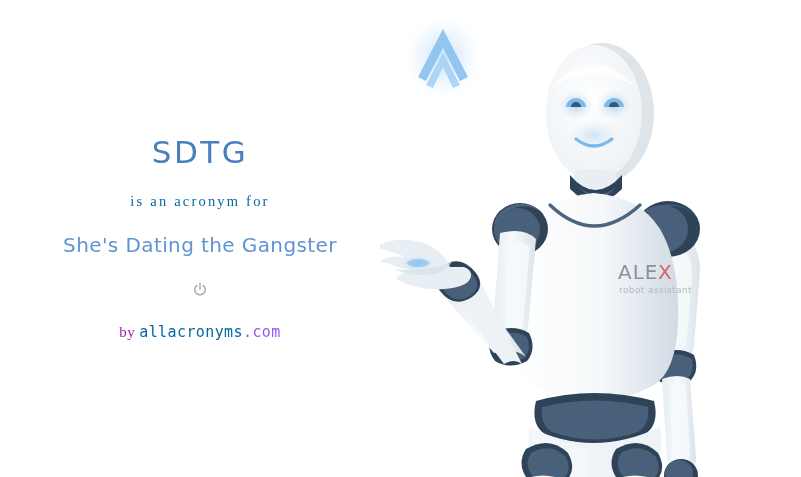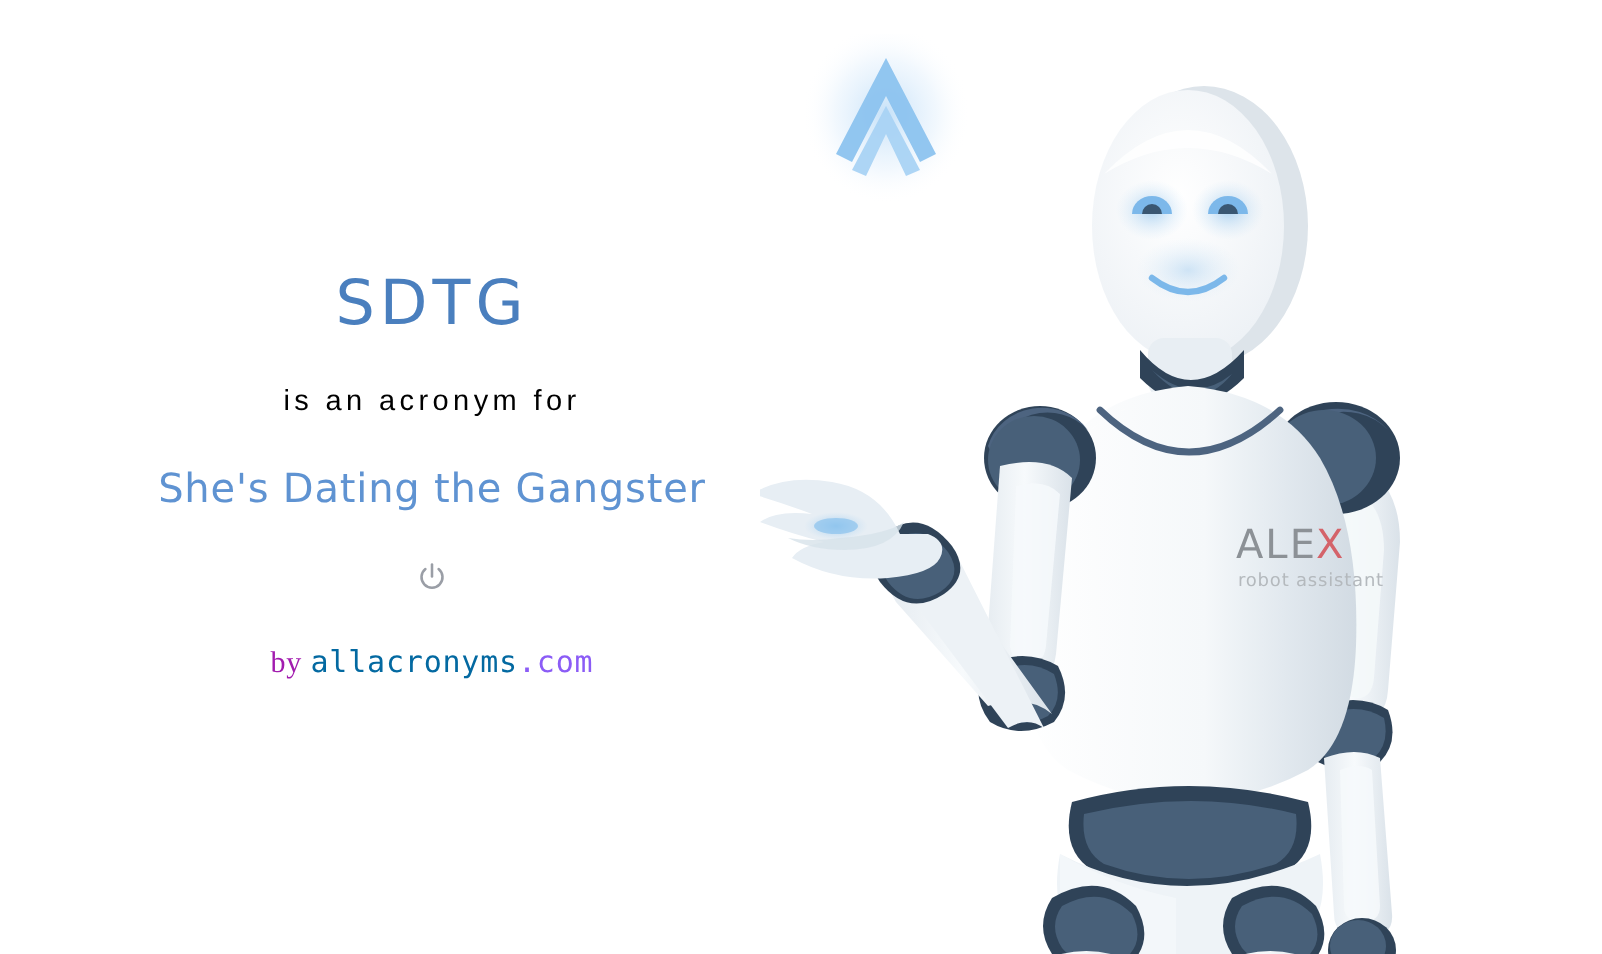--- a/index.html
+++ b/index.html
@@ -23,36 +23,35 @@
     position: absolute;
     left: 0;
     top: 0;
     width: 400px;
     height: 477px;
     display: flex;
     flex-direction: column;
     align-items: center;
     justify-content: center;
     text-align: center;
-    margin-left: 16px;
   }
   .acronym-title {
     font-family: "DejaVu Sans", sans-serif;
     font-size: 31px;
     font-weight: 400;
     color: #4a7fbe;
     letter-spacing: 2.5px;
     line-height: 1;
     margin: 0 0 26px 0;
   }
   .acronym-sub {
-    font-family: Liberation Sans, sans-serif;
+    font-family: Liberation Serif, serif;
     font-size: 14.5px;
     font-weight: 400;
-    color: #000000;
+    color: #0369a1;
     letter-spacing: 2.2px;
     line-height: 1;
     margin: 0 0 24px 0;
   }
   .acronym-expansion {
     font-family: "DejaVu Sans", sans-serif;
     font-size: 20px;
     font-weight: 400;
     color: #5f93d2;
     line-height: 1.28;

